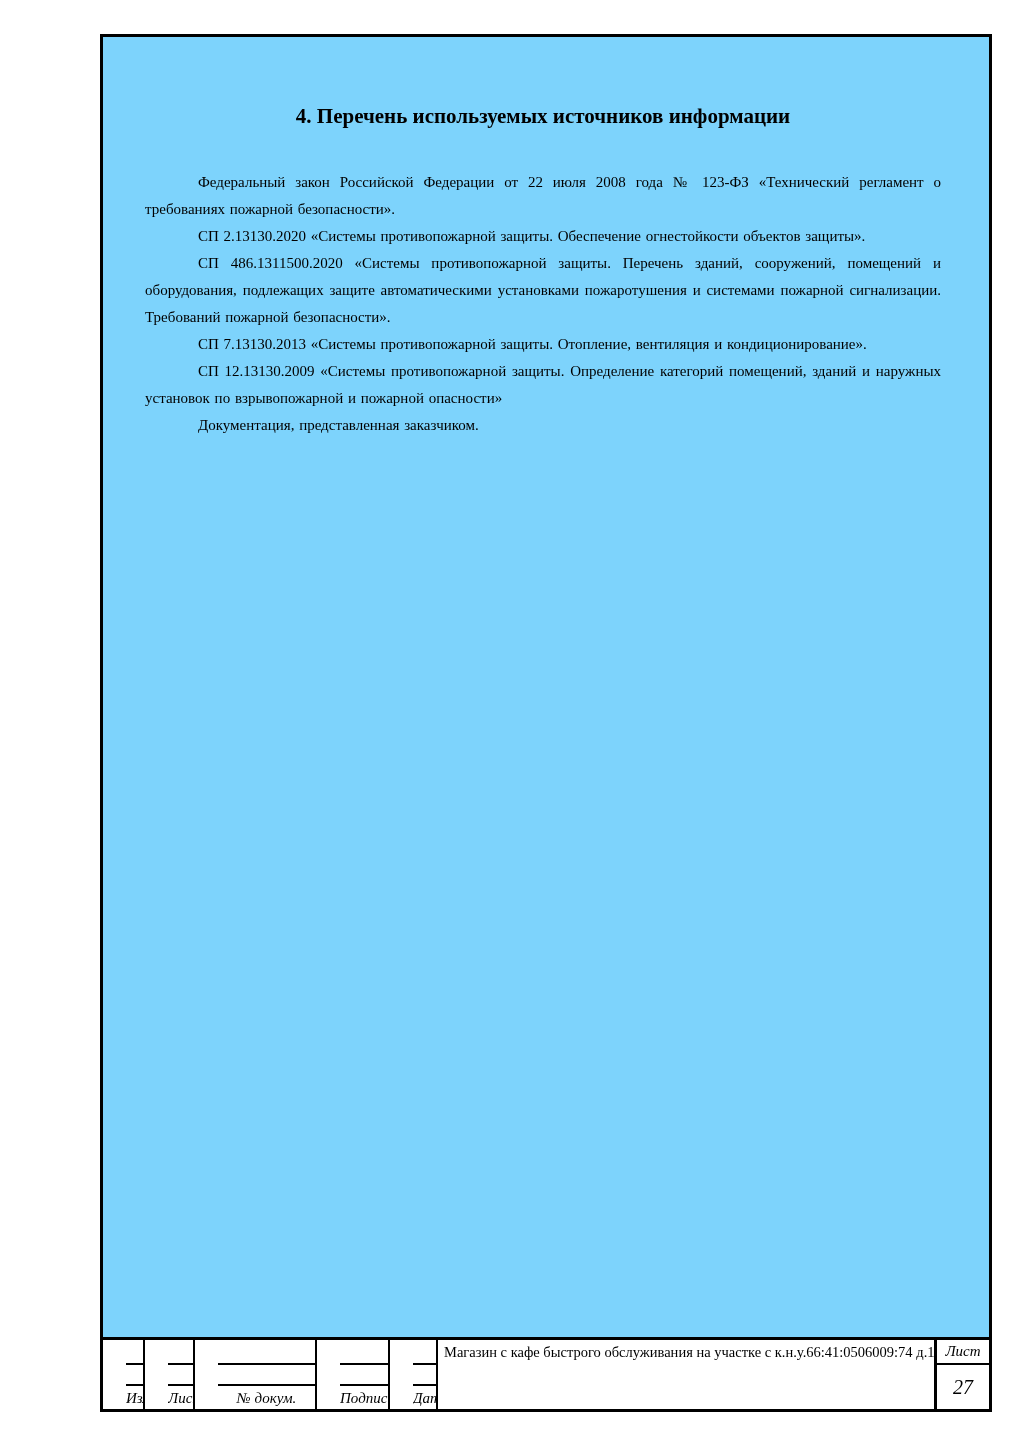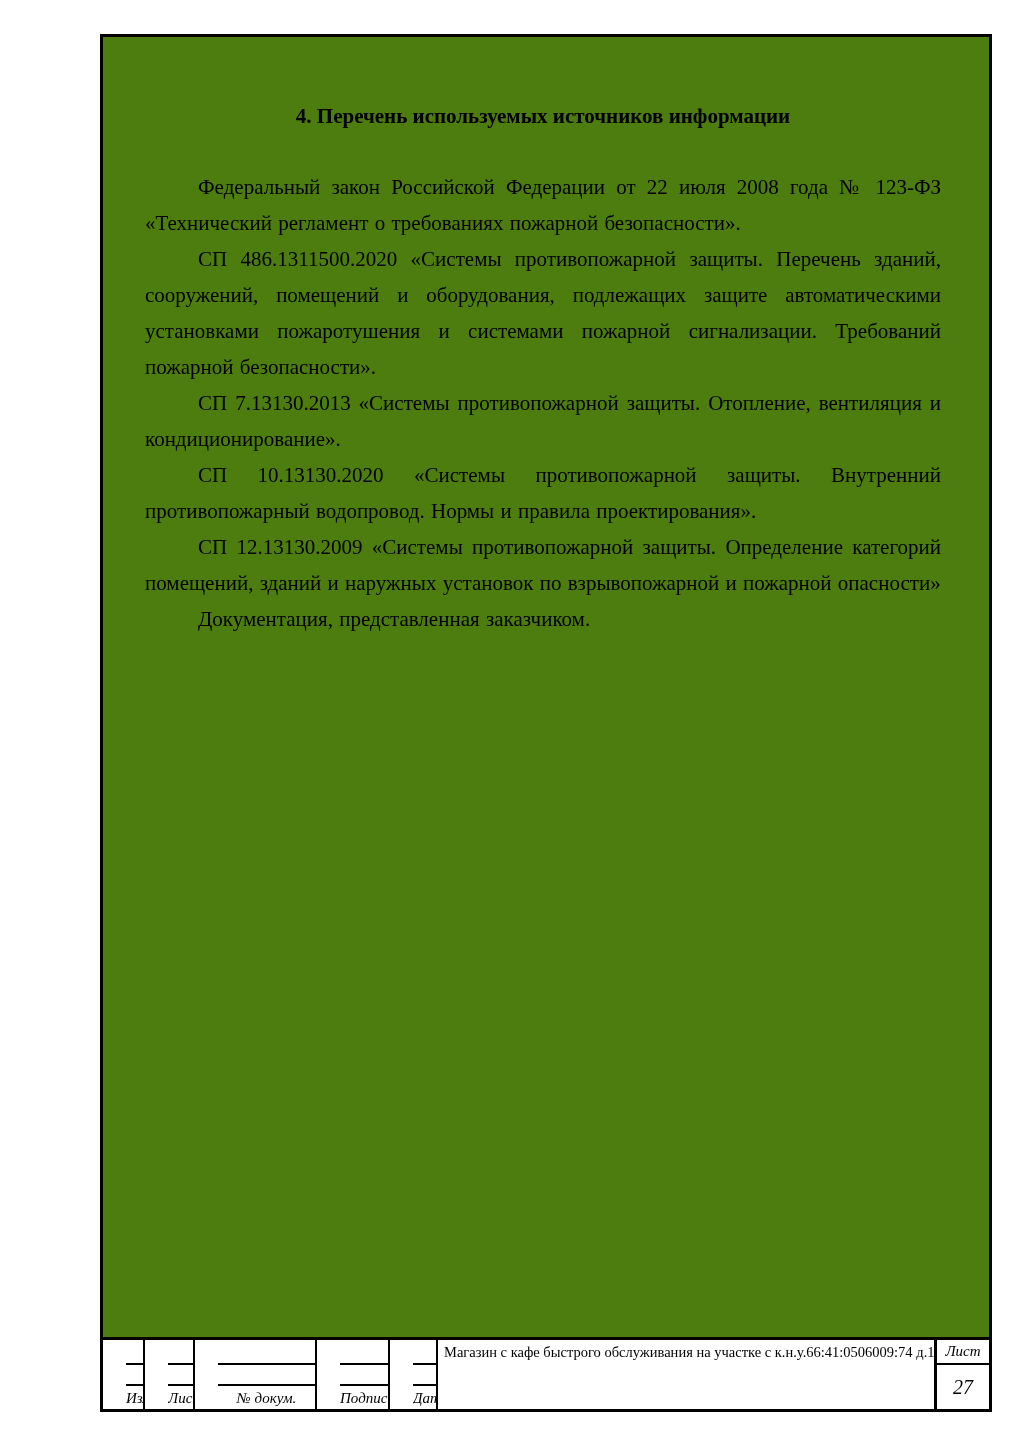--- a/index.html
+++ b/index.html
@@ -9,35 +9,35 @@
     color:#000000;
     font-family:"Liberation Serif", serif;
     position:relative;
     overflow:hidden;
   }
   .frame {
     position:absolute;
     left:100px; top:34px;
     width:892px; height:1378px;
     border:3px solid #000;
-    background:#4d7c0f;
+    background:#7dd3fc;
   }
   .content {
     padding:63px 48px 0 42px;
   }
   .doc-title {
     font-size:21px;
     font-weight:bold;
     text-align:center;
     line-height:33px;
     margin-bottom:36px;
   }
   .paragraphs p {
-    font-size:21px;
-    line-height:36px;
+    font-size:15px;
+    line-height:27px;
     text-align:justify;
     text-align-last:left;
     text-indent:53px;
     word-spacing:1px;
   }
   
   .stamp {
     position:absolute;
     left:-3px; right:-3px; bottom:-3px;
     height:75px;
@@ -86,23 +86,23 @@
 </head>
 <body>
 
 <div class="frame">
 
   <div class="content">
     <h1 class="doc-title">4. Перечень используемых источников информации</h1>
 
     <div class="paragraphs">
         <p>Федеральный закон Российской Федерации от 22 июля 2008 года № 123-ФЗ «Технический регламент о требованиях пожарной безопасности».</p>
+        <p>СП 2.13130.2020 «Системы противопожарной защиты. Обеспечение огнестойкости объектов защиты».</p>
         <p>СП 486.1311500.2020 «Системы противопожарной защиты. Перечень зданий, сооружений, помещений и оборудования, подлежащих защите автоматическими установками пожаротушения и системами пожарной сигнализации. Требований пожарной безопасности».</p>
         <p>СП 7.13130.2013 «Системы противопожарной защиты. Отопление, вентиляция и кондиционирование».</p>
-        <p>СП 10.13130.2020 «Системы противопожарной защиты. Внутренний противопожарный водопровод. Нормы и правила проектирования».</p>
         <p>СП 12.13130.2009 «Системы противопожарной защиты. Определение категорий помещений, зданий и наружных установок по взрывопожарной и пожарной опасности»</p>
         <p>Документация, представленная заказчиком.</p>
       </div>
   </div>
 
   <div class="stamp">
 
     <div class="cell b-b" style="grid-area:1/1"></div>
     <div class="cell b-b" style="grid-area:1/2"></div>
     <div class="cell b-b" style="grid-area:1/3"></div>

